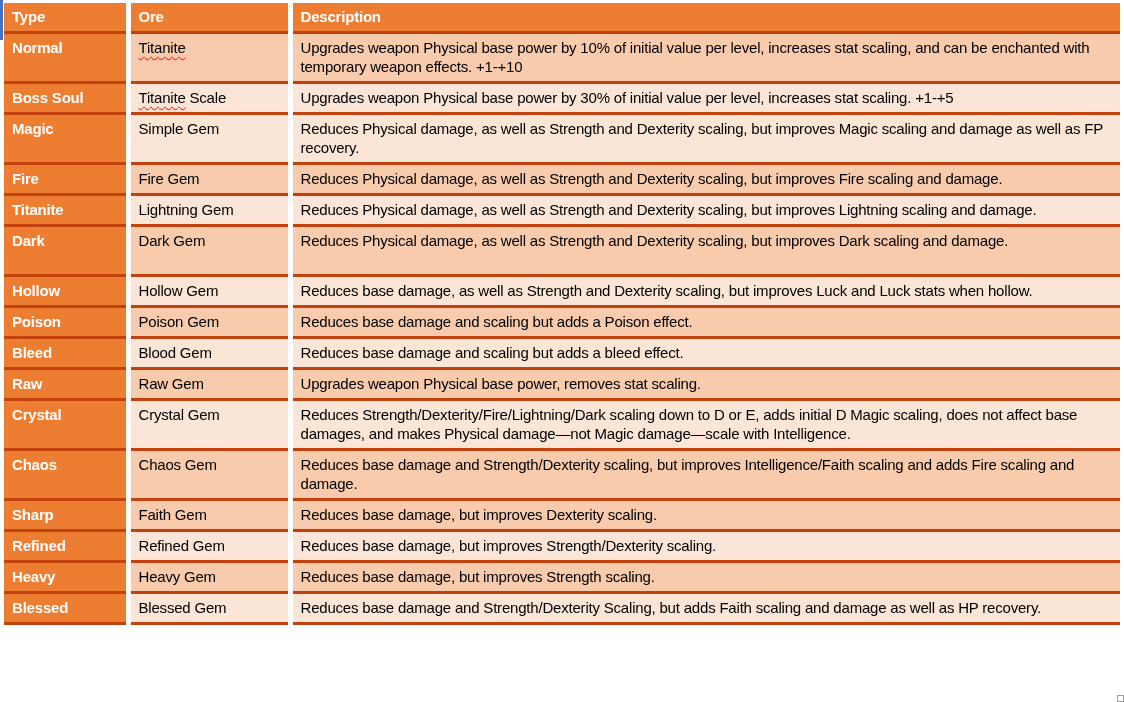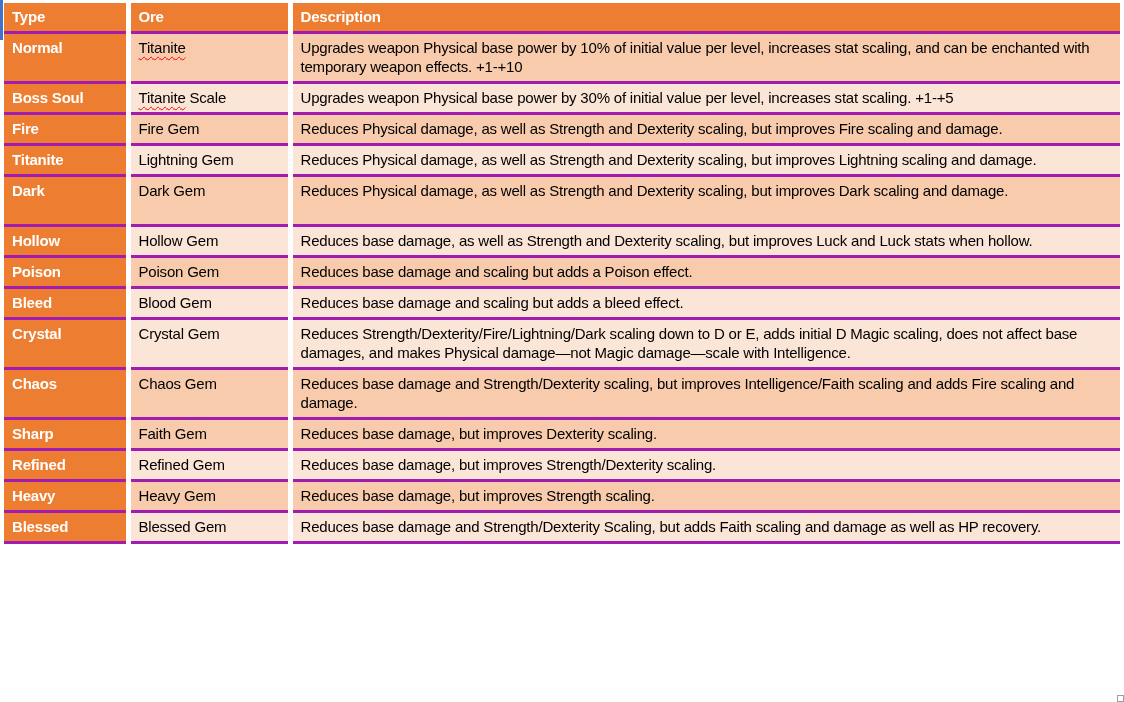--- a/index.html
+++ b/index.html
@@ -25,21 +25,21 @@
     border-collapse:collapse;
     table-layout:fixed;
     width:1116px;
   }
   col.col-type{width:124px;}
   col.col-ore{width:162px;}
   th,td{
     vertical-align:top;
     text-align:left;
     line-height:19px;
-    border-bottom:3px solid #a21caf;
+    border-bottom:3px solid #c2410c;
   }
   th{background:var(--orange);color:#ffffff;font-weight:bold;padding:4px 8px 5px;}
   td{padding:4px 8px 5px;}
   .v-divider{border-right:5px solid #ffffff;}
   td.type{background:var(--orange);color:#ffffff;font-weight:bold;}
   td.band-a{background:var(--band-medium);}
   td.band-b{background:var(--band-light);}
   .squiggle{
     text-decoration-line:underline;
     text-decoration-style:wavy;
@@ -92,20 +92,31 @@
     </td>
     <td class="ore v-divider band-b">
       <span class="ore-label"><span class="squiggle">Titanite</span> Scale</span>
     </td>
     <td class="desc band-b">
       <span class="desc-text">Upgrades weapon Physical base power by 30% of initial value per level, increases stat scaling. +1-+5</span>
     </td>
   </tr>
         <tr>
     <td class="type v-divider">
+      <span class="type-label">Magic</span>
+    </td>
+    <td class="ore v-divider band-b">
+      <span class="ore-label">Simple Gem</span>
+    </td>
+    <td class="desc band-b">
+      <span class="desc-text">Reduces Physical damage, as well as Strength and Dexterity scaling, but improves Magic scaling and damage as well as FP recovery.</span>
+    </td>
+  </tr>
+        <tr>
+    <td class="type v-divider">
       <span class="type-label">Fire</span>
     </td>
     <td class="ore v-divider band-a">
       <span class="ore-label">Fire Gem</span>
     </td>
     <td class="desc band-a">
       <span class="desc-text">Reduces Physical damage, as well as Strength and Dexterity scaling, but improves Fire scaling and damage.</span>
     </td>
   </tr>
         <tr>
@@ -154,20 +165,31 @@
   </tr>
         <tr>
     <td class="type v-divider">
       <span class="type-label">Bleed</span>
     </td>
     <td class="ore v-divider band-b">
       <span class="ore-label">Blood Gem</span>
     </td>
     <td class="desc band-b">
       <span class="desc-text">Reduces base damage and scaling but adds a bleed effect.</span>
+    </td>
+  </tr>
+        <tr>
+    <td class="type v-divider">
+      <span class="type-label">Raw</span>
+    </td>
+    <td class="ore v-divider band-a">
+      <span class="ore-label">Raw Gem</span>
+    </td>
+    <td class="desc band-a">
+      <span class="desc-text">Upgrades weapon Physical base power, removes stat scaling.</span>
     </td>
   </tr>
         <tr>
     <td class="type v-divider">
       <span class="type-label">Crystal</span>
     </td>
     <td class="ore v-divider band-b">
       <span class="ore-label">Crystal Gem</span>
     </td>
     <td class="desc band-b">

